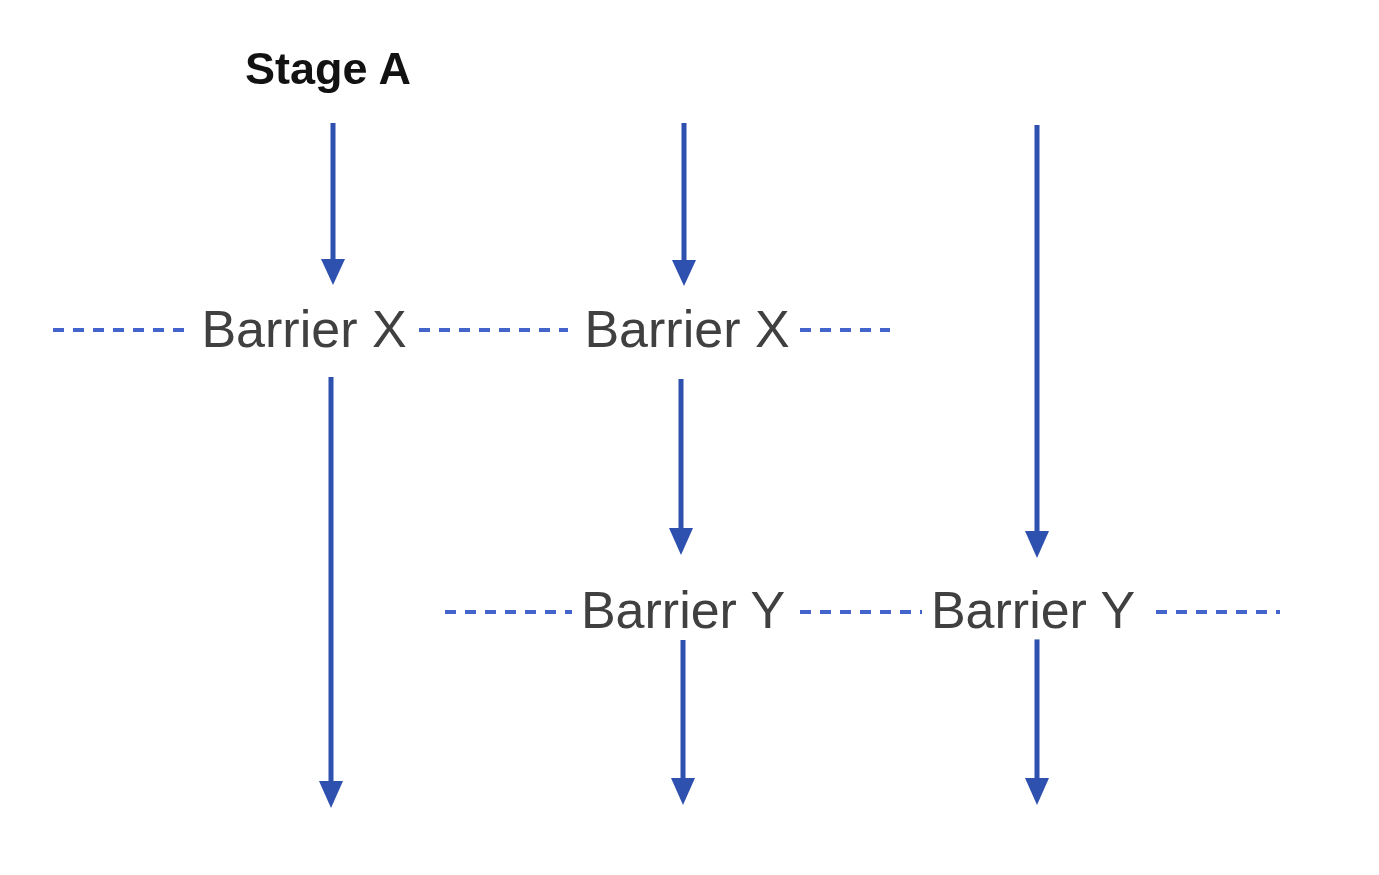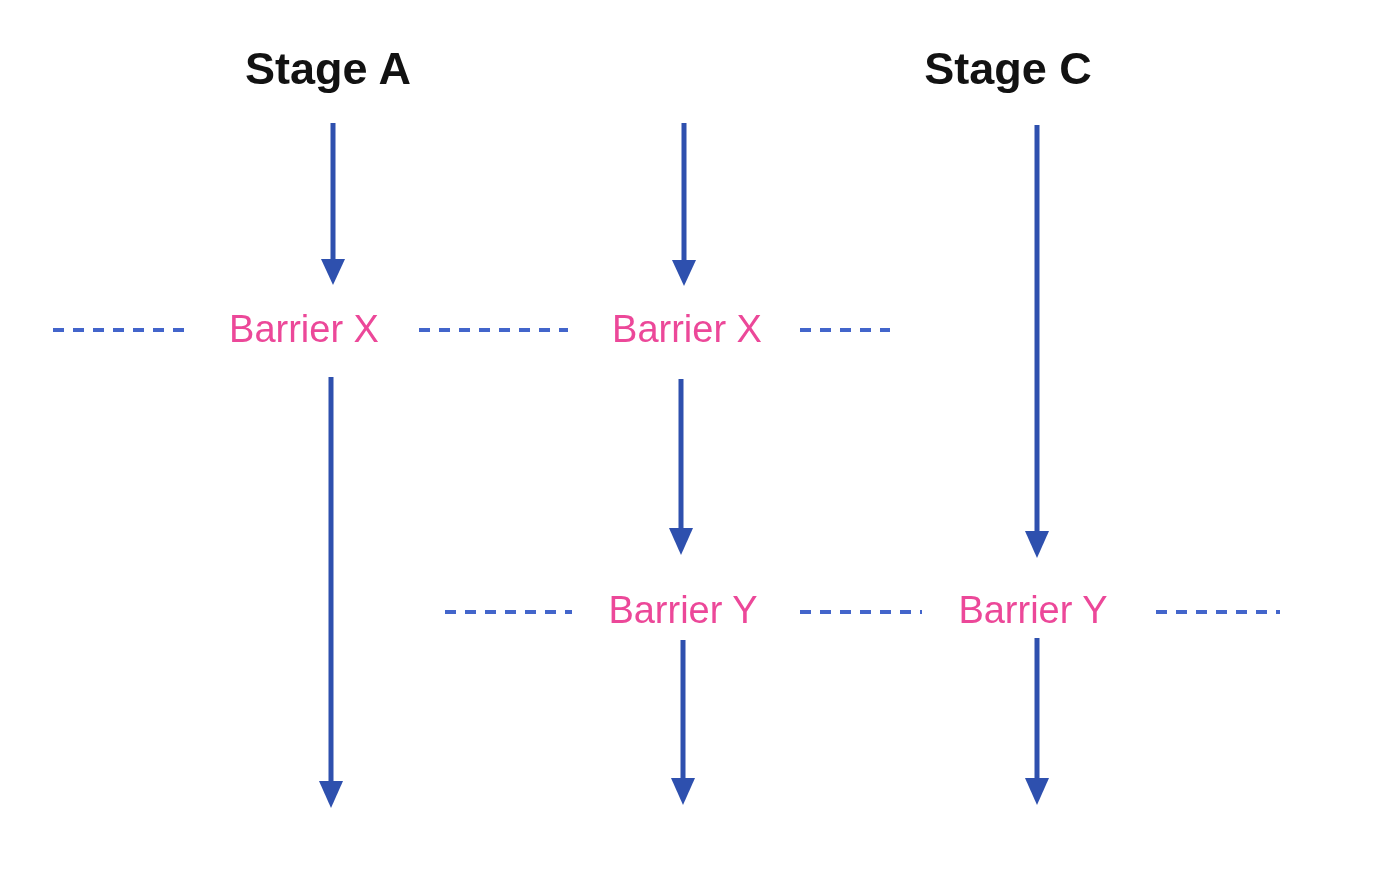--- a/index.html
+++ b/index.html
@@ -29,23 +29,23 @@
     transform: translateX(-50%);
     font-size: 45px;
     font-weight: 700;
     color: #121212;
     white-space: nowrap;
     line-height: 1.1;
   }
   .barrier-label {
     position: absolute;
     transform: translate(-50%, -50%);
-    font-size: 38px;
+    font-size: 52px;
     font-weight: 400;
-    color: #ec4899;
+    color: #404040;
     white-space: nowrap;
     line-height: 1.1;
     background: #ffffff;
     padding: 0 6px;
   }
 </style>
 </head>
 <body>
 
 <div class="canvas">
@@ -90,21 +90,20 @@
     <line x1="53" y1="330" x2="188" y2="330" stroke-width="4" stroke-dasharray="11 9" stroke="#4365CB"></line>
     <line x1="419" y1="330" x2="568" y2="330" stroke-width="4" stroke-dasharray="11 9" stroke="#4365CB"></line>
     <line x1="800" y1="330" x2="890" y2="330" stroke-width="4" stroke-dasharray="11 9" stroke="#4365CB"></line>
 
     <line x1="445" y1="612" x2="572" y2="612" stroke-width="4" stroke-dasharray="11 9" stroke="#4365CB"></line>
     <line x1="800" y1="612" x2="922" y2="612" stroke-width="4" stroke-dasharray="11 9" stroke="#4365CB"></line>
     <line x1="1156" y1="612" x2="1280" y2="612" stroke-width="4" stroke-dasharray="11 9" stroke="#4365CB"></line>
   </svg>
 
   <div class="stage-label" style="left:328px; top:44px;">Stage A</div>
-  <div class="stage-label" style="left:1008px; top:44px;">Stage C</div>
 
   <div class="barrier-label" style="left:304px; top:330px;">Barrier X</div>
   <div class="barrier-label" style="left:687px; top:330px;">Barrier X</div>
 
   <div class="barrier-label" style="left:683px; top:611px;">Barrier Y</div>
   <div class="barrier-label" style="left:1033px; top:611px;">Barrier Y</div>
 
 </div>
 
 </body></html>

